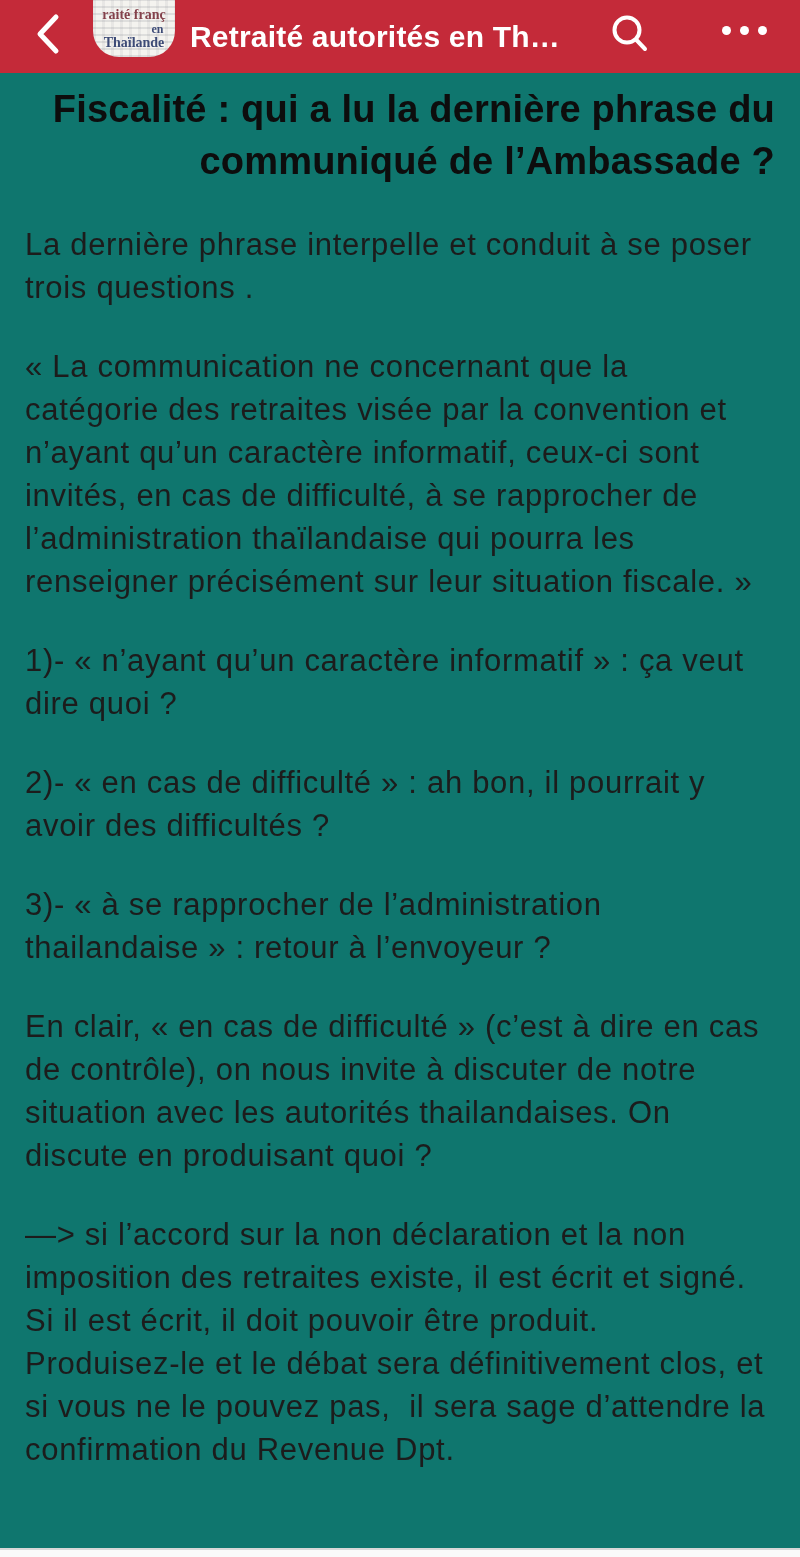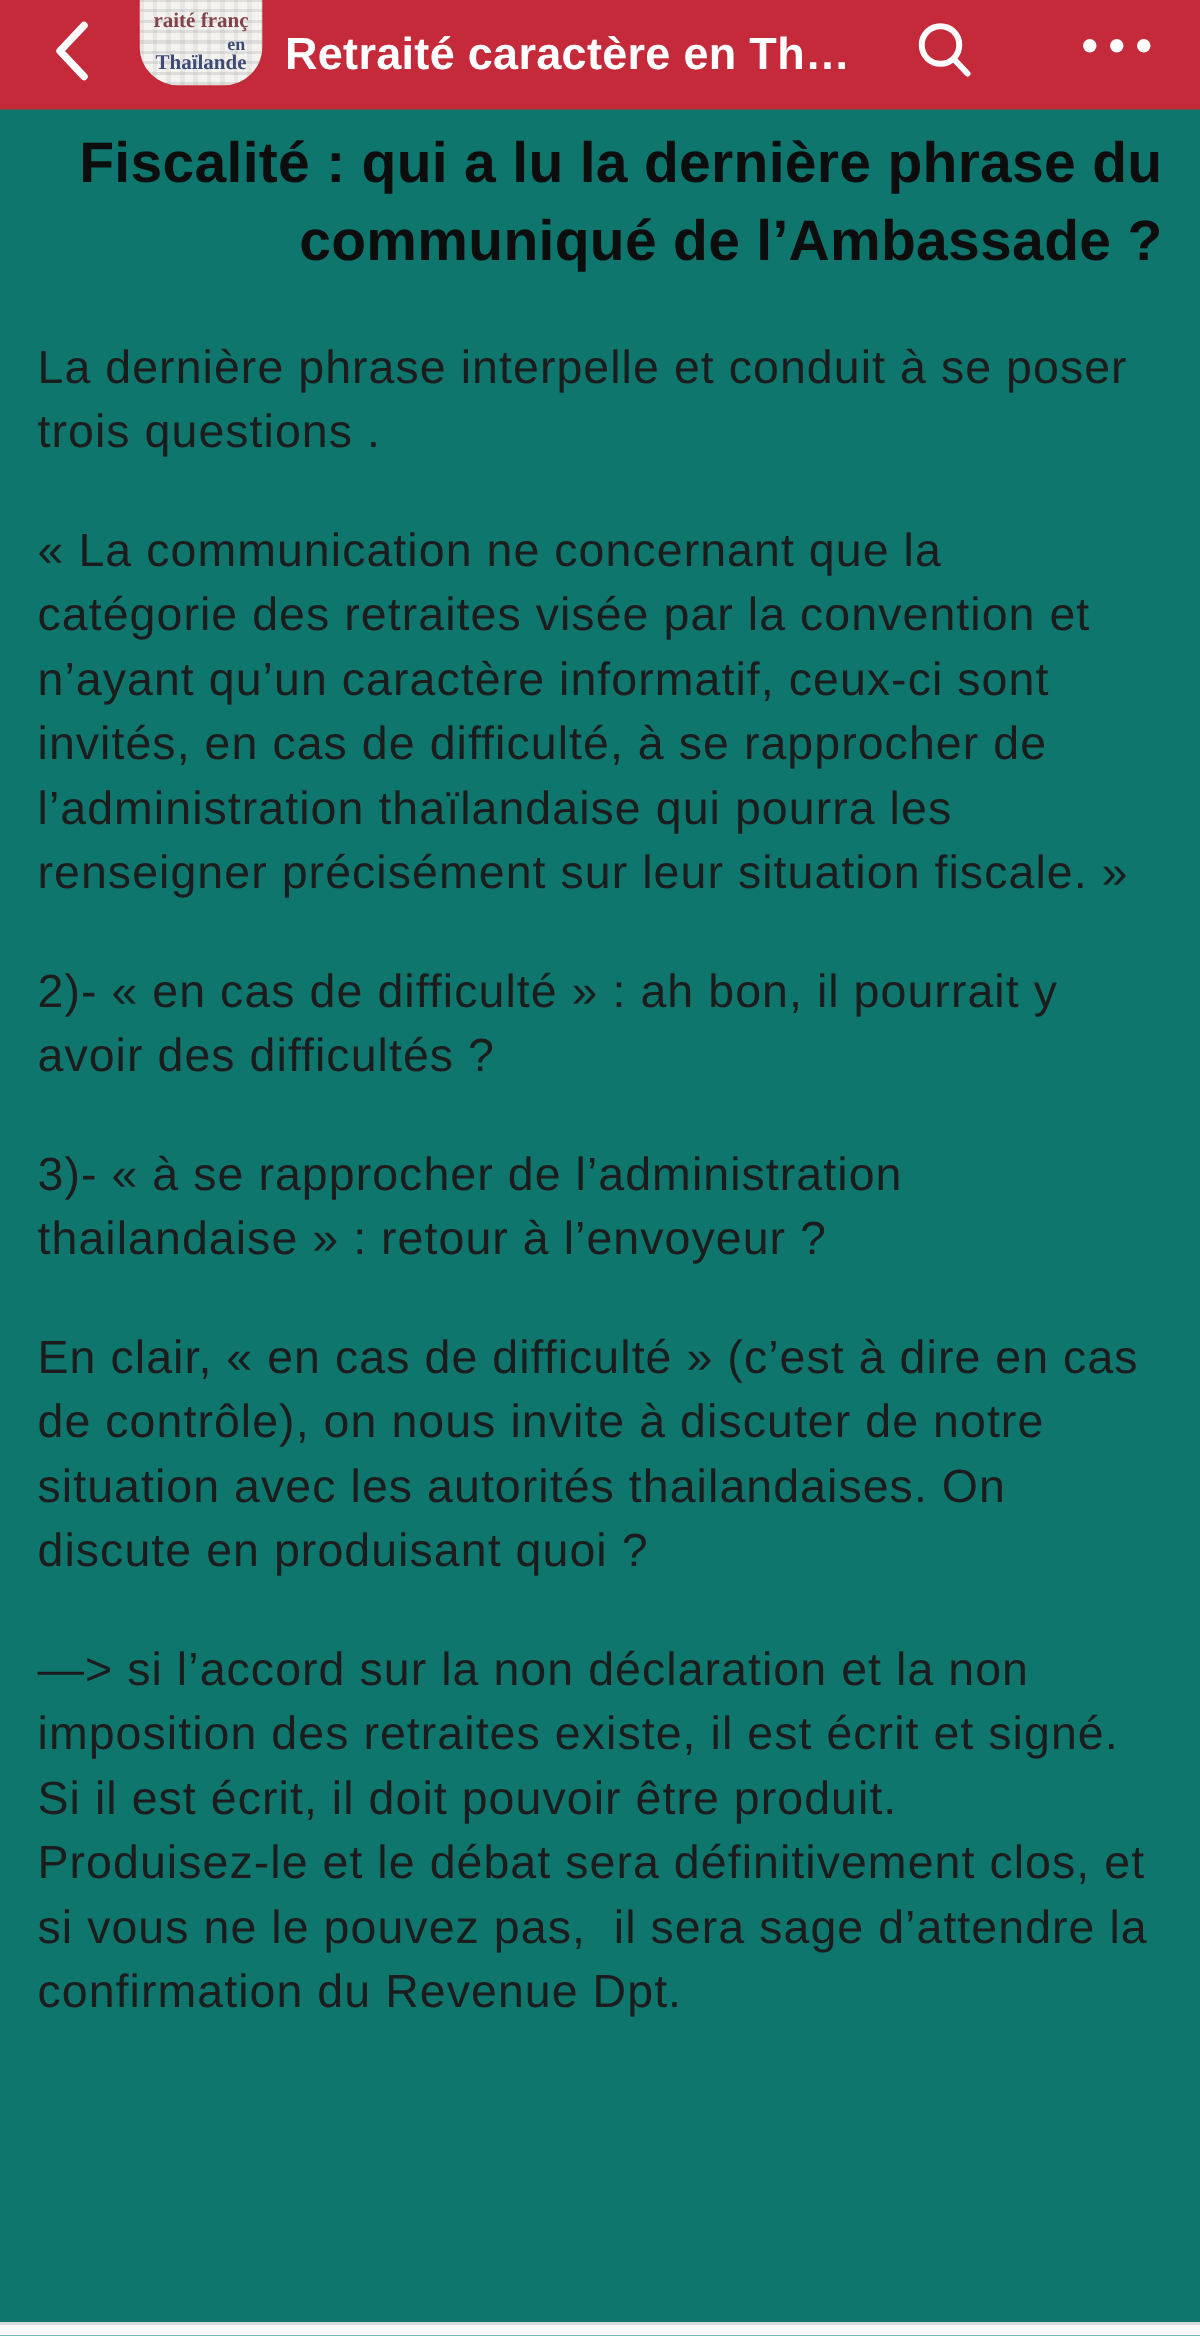--- a/index.html
+++ b/index.html
@@ -131,21 +131,21 @@
         </svg>
       </span>
     </div>
 
     <div class="avatar">
       <span class="ln ln1">raité franç</span>
       <span class="ln ln2">en</span>
       <span class="ln ln3">Thaïlande</span>
     </div>
 
-    <div class="appbar-title">Retraité caractère en Th…</div>
+    <div class="appbar-title">Retraité autorités en Th…</div>
 
     <div class="search-btn">
       <span>
         <svg width="42" height="42" viewBox="0 0 42 42" fill="none">
           <circle cx="18" cy="17" r="12.5" stroke="#ffffff" stroke-width="4" fill="none"></circle>
           <line x1="27" y1="26.5" x2="36" y2="36" stroke="#ffffff" stroke-width="4" stroke-linecap="round"></line>
         </svg>
       </span>
     </div>
 
@@ -162,20 +162,22 @@
 communiqué de l’Ambassade ?</h1>
 
     <p>La dernière phrase interpelle et conduit à se poser
 trois questions .</p>
     <p>« La communication ne concernant que la
 catégorie des retraites visée par la convention et
 n’ayant qu’un caractère informatif, ceux-ci sont
 invités, en cas de difficulté, à se rapprocher de
 l’administration thaïlandaise qui pourra les
 renseigner précisément sur leur situation fiscale. »</p>
+    <p>1)- « n’ayant qu’un caractère informatif » : ça veut
+dire quoi ?</p>
     <p>2)- « en cas de difficulté » : ah bon, il pourrait y
 avoir des difficultés ?</p>
     <p>3)- « à se rapprocher de l’administration
 thailandaise » : retour à l’envoyeur ?</p>
     <p>En clair, « en cas de difficulté » (c’est à dire en cas
 de contrôle), on nous invite à discuter de notre
 situation avec les autorités thailandaises. On
 discute en produisant quoi ?</p>
     <p>—&gt; si l’accord sur la non déclaration et la non
 imposition des retraites existe, il est écrit et signé.

